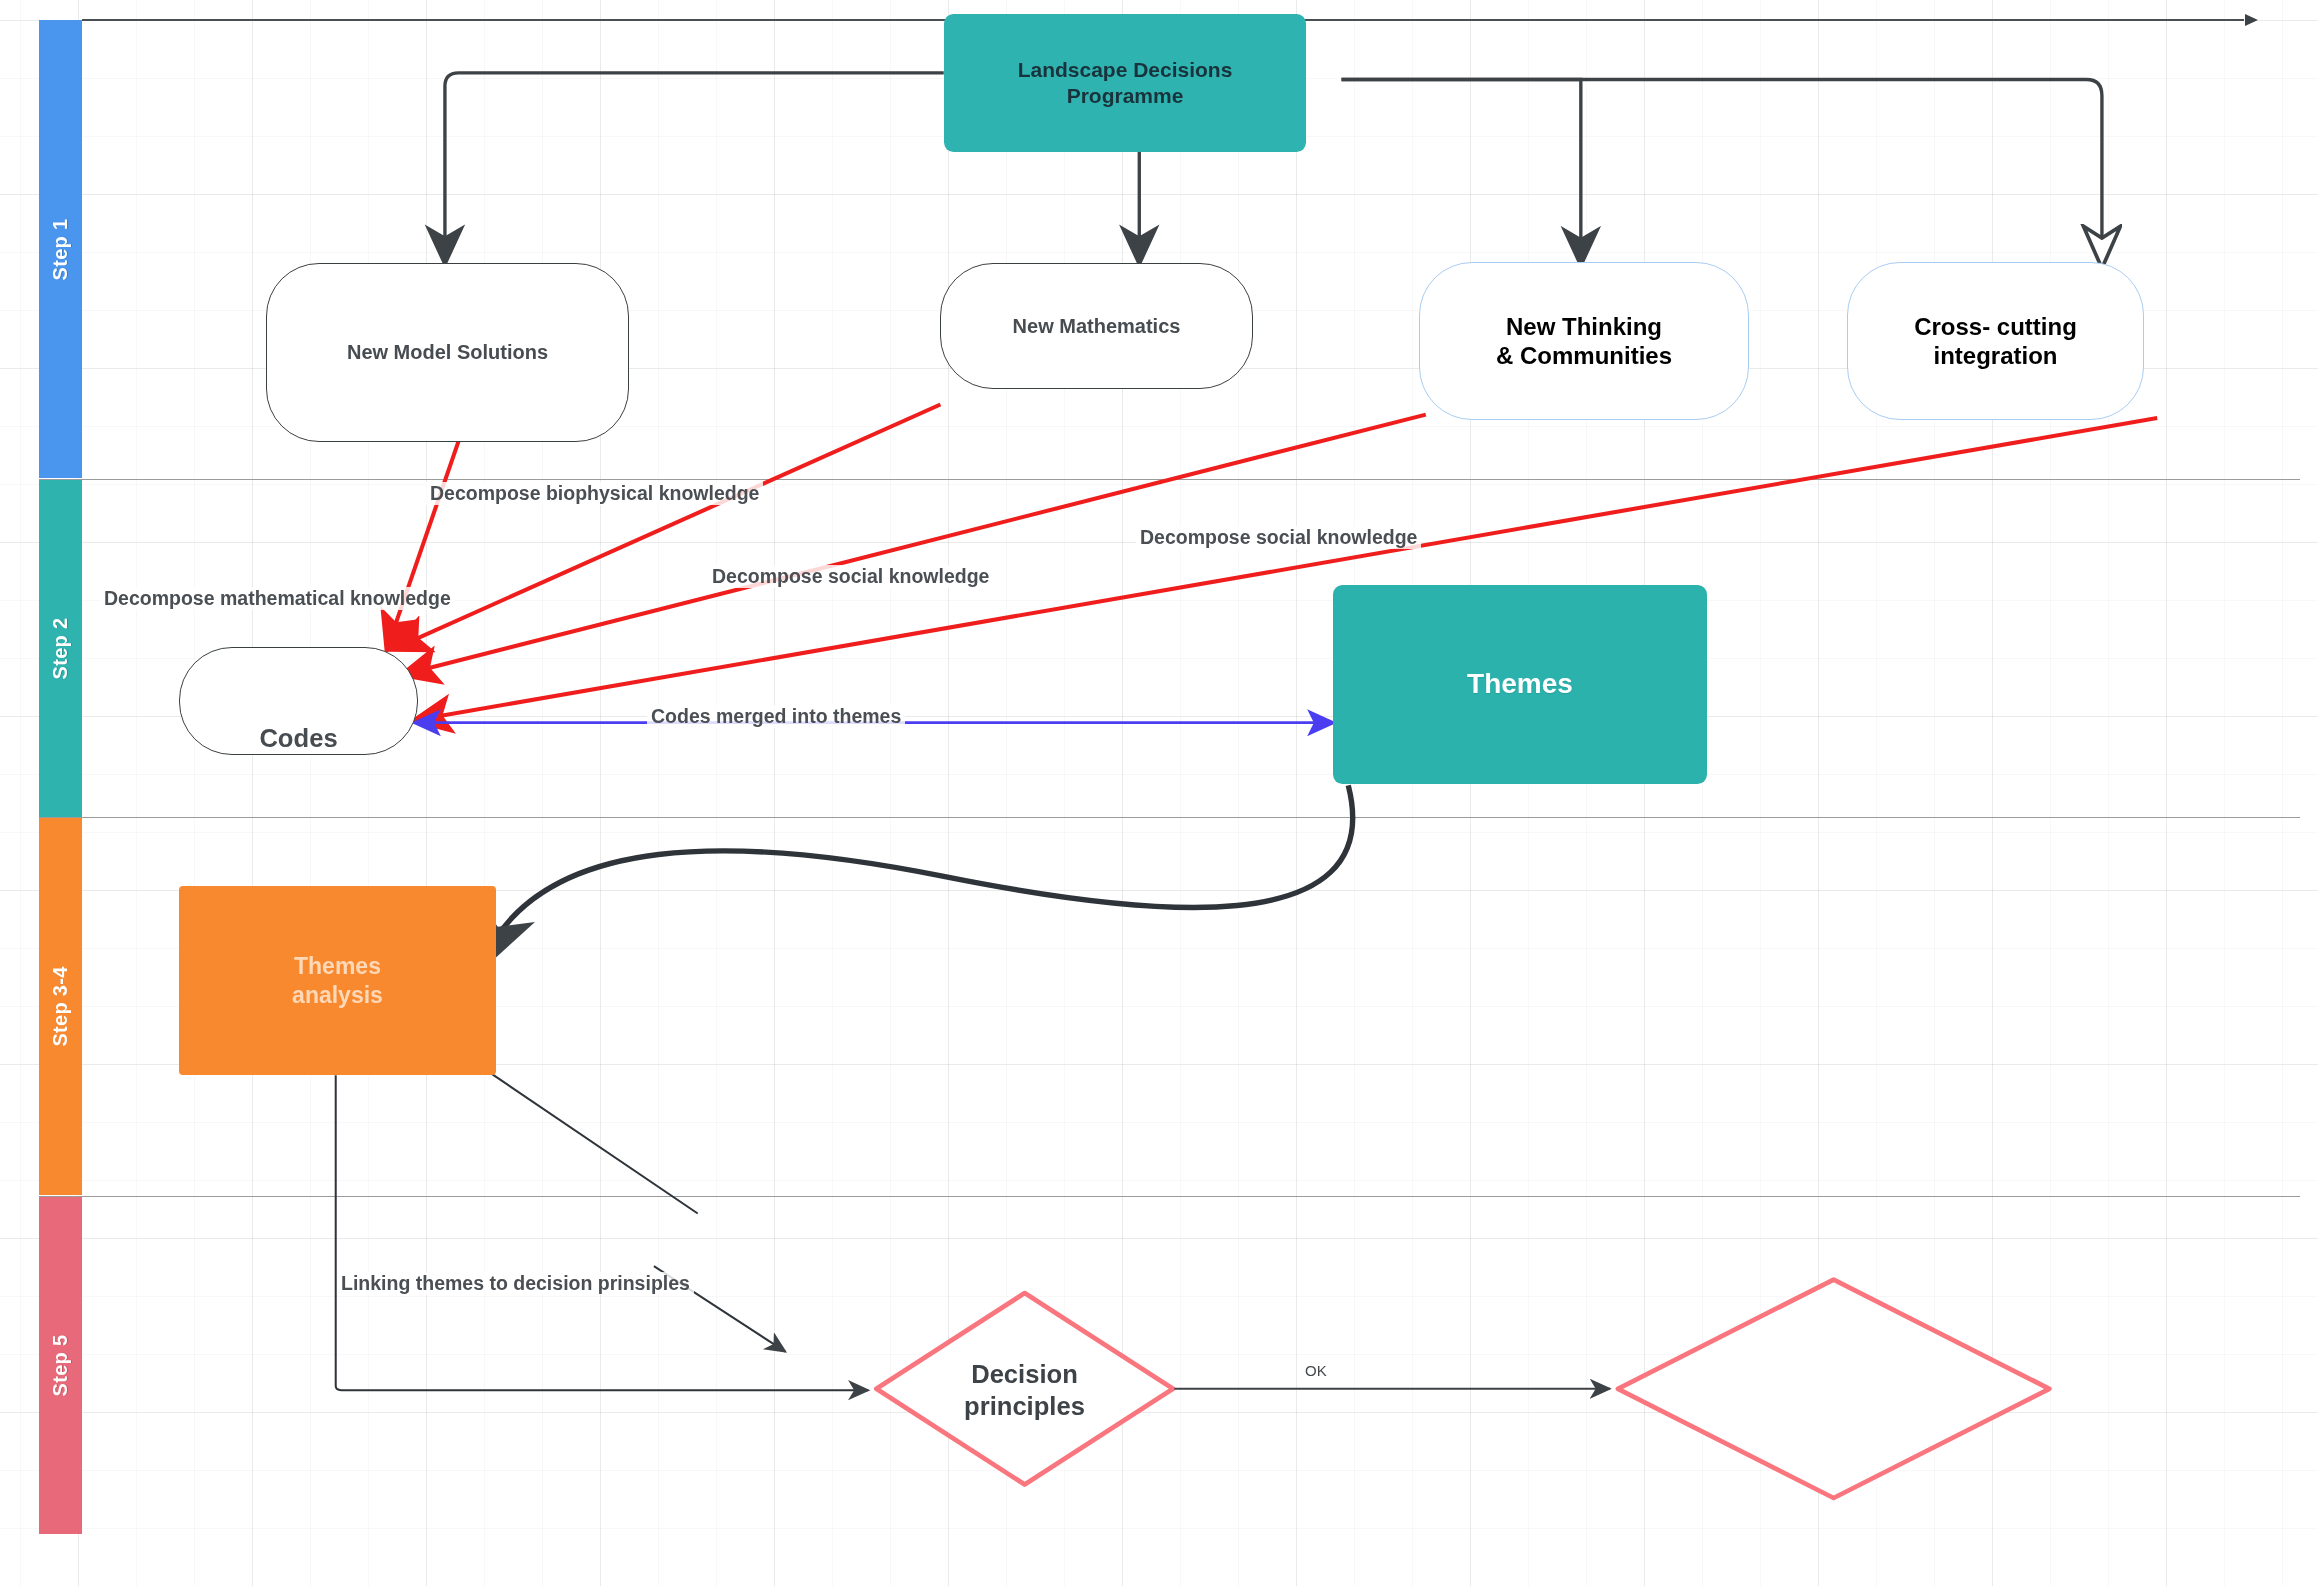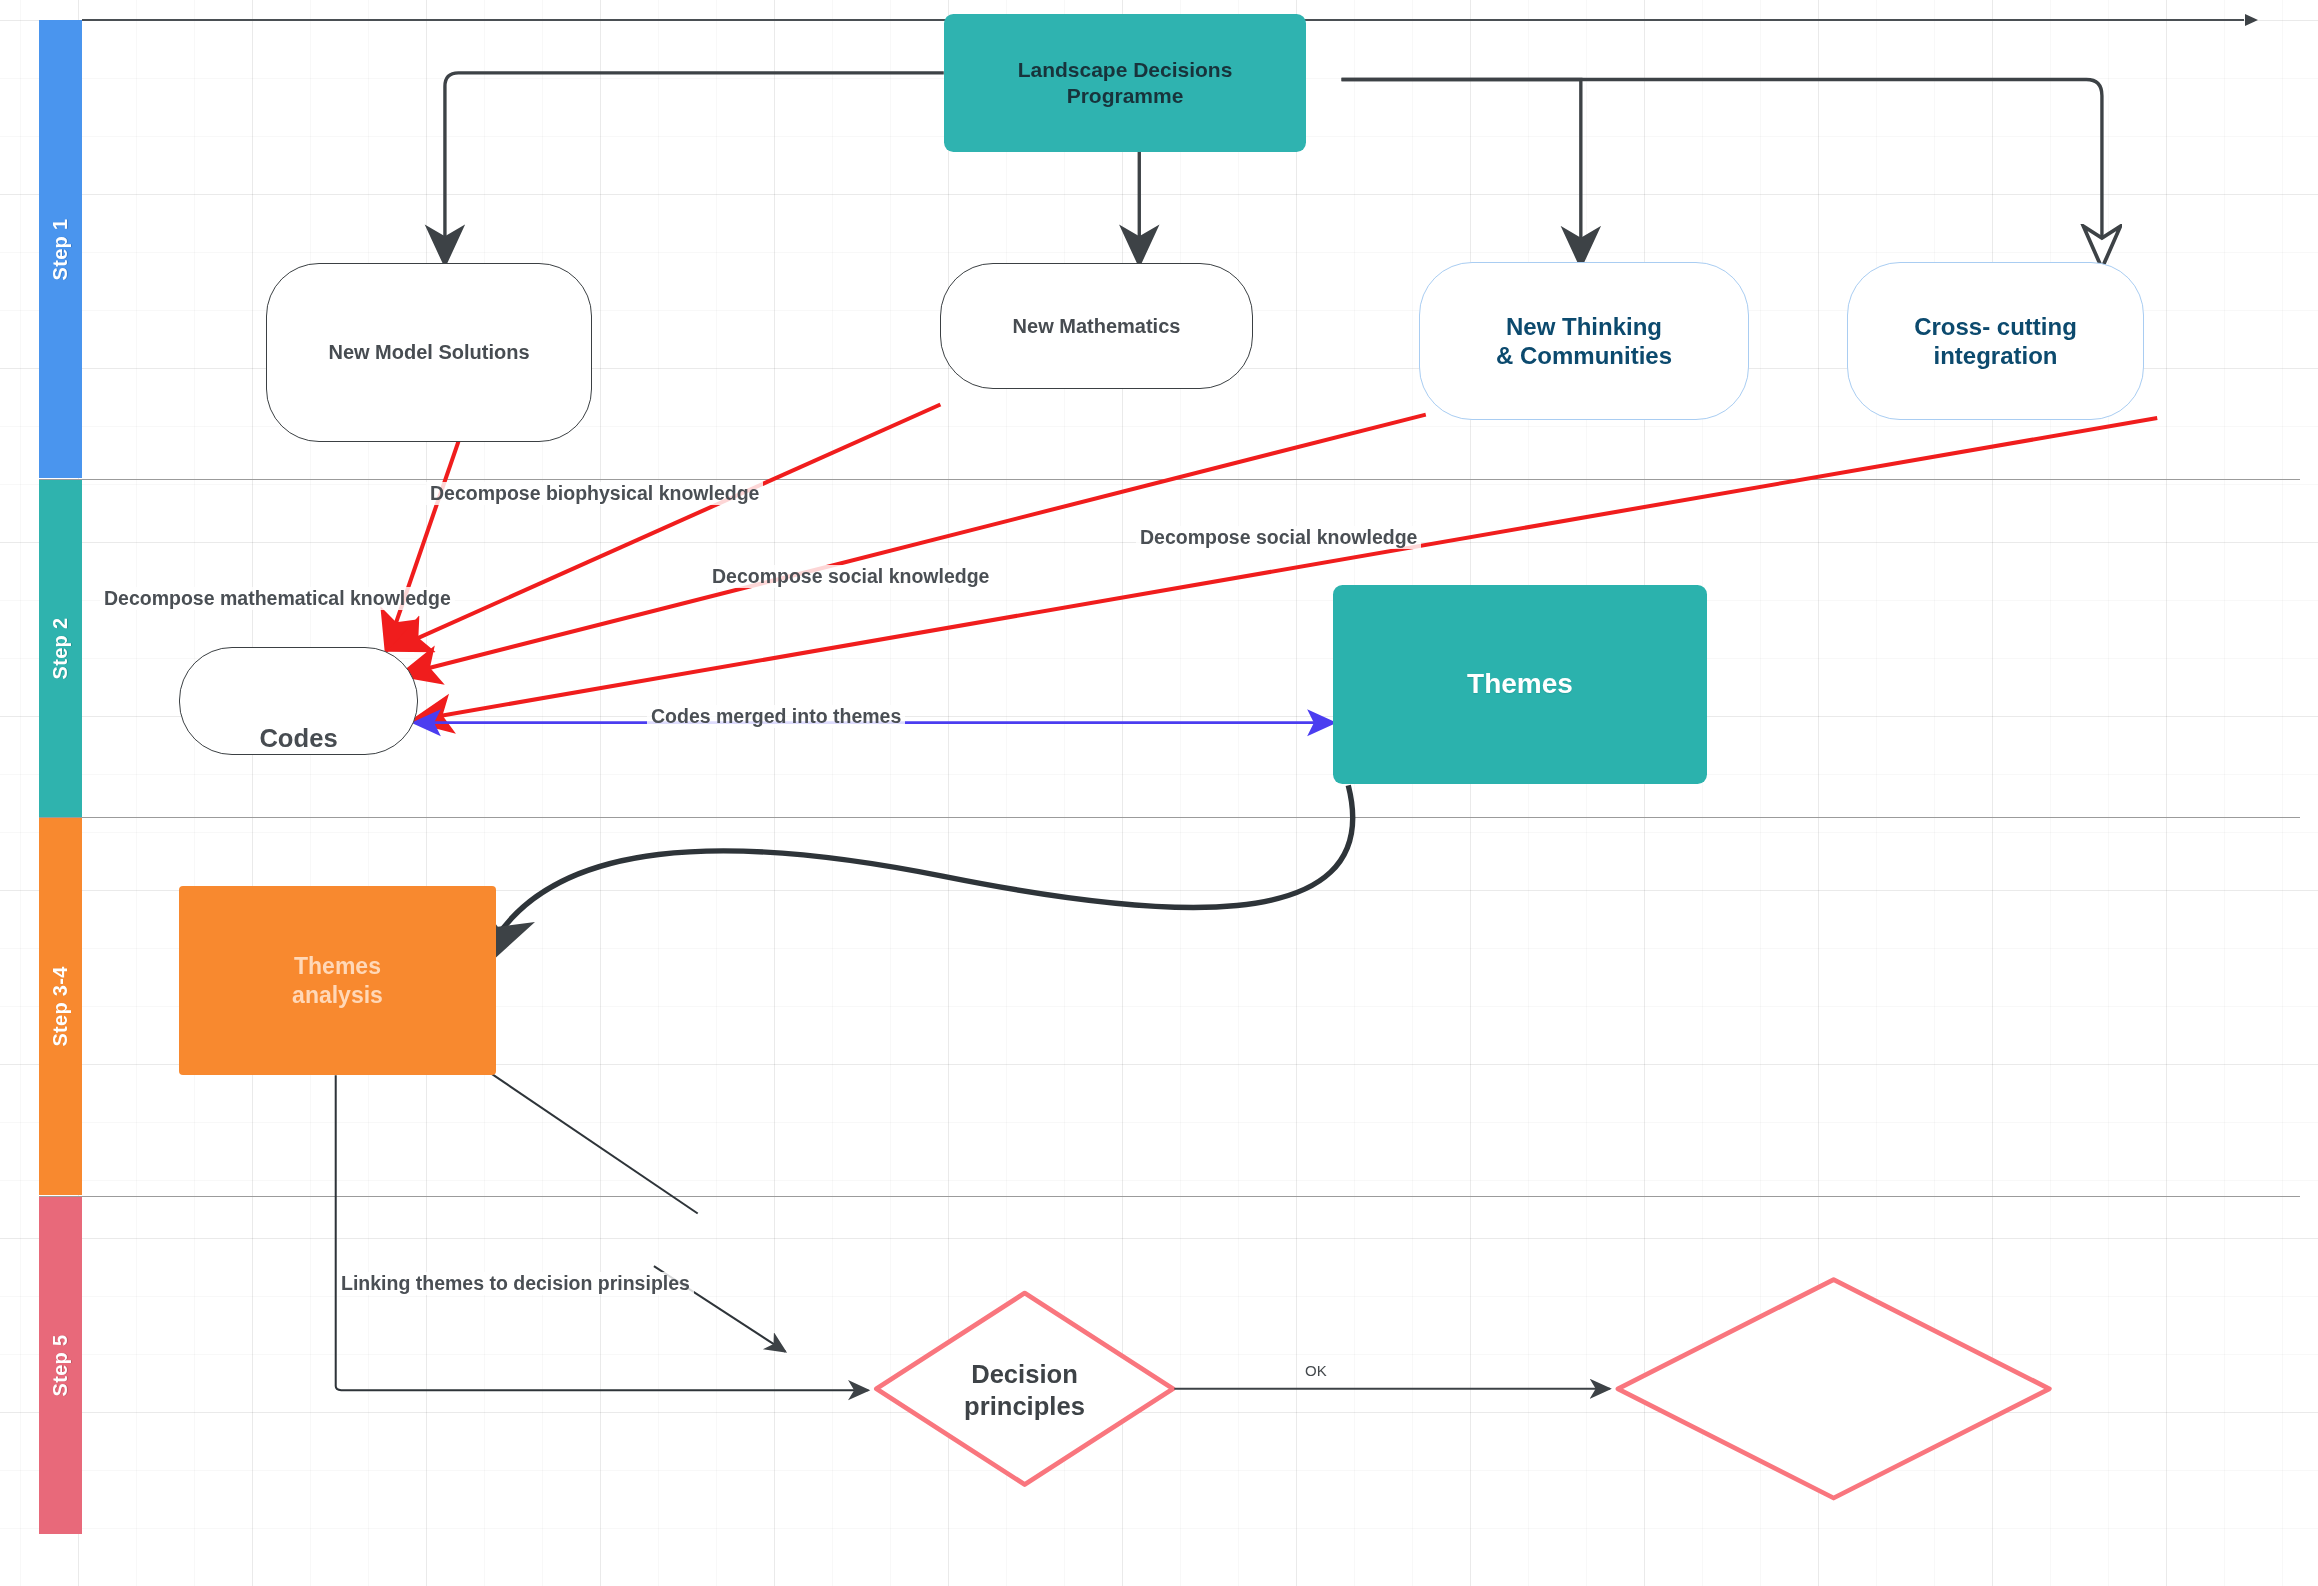--- a/index.html
+++ b/index.html
@@ -68,21 +68,21 @@
     border:1.3px solid #3b4043;
     border-radius:53px;
     color:#474c51;
     font-weight:bold;
     font-size:20px;
   }
   .n-rounded-blue{
     background:#ffffff;
     border:1.3px solid #a9cdf2;
     border-radius:53px;
-    color:#0c4a6e;
+    color:#000000;
     font-weight:bold;
     font-size:24px;
   }
   .n-teal{
     background:#2fb3b0;
     border-radius:9.4px;
     color:#18333b;
     font-weight:bold;
     font-size:21px;
   }
@@ -209,21 +209,21 @@
     <path d="M1742,2060 L2388,2060" fill="none" stroke="#3d4246" stroke-width="3" marker-end="url(#ah-dark)"></path>
   </svg>
 
   <div class="nodes-layer">
 
     <div class="node n-teal" style="left:944px; top:13.5px; width:362px; height:138px;">
       <span class="node-label">Landscape Decisions
 Programme</span>
     </div>
 
-    <div class="node n-rounded" style="left:266px; top:263px; width:326px; height:179px;">
+    <div class="node n-rounded" style="left:266px; top:263px; width:363px; height:179px;">
       <span class="node-label">New Model Solutions</span>
     </div>
 
     <div class="node n-rounded" style="left:940px; top:263px; width:313px; height:126px;">
       <span class="node-label">New Mathematics</span>
     </div>
 
     <div class="node n-rounded-blue" style="left:1419px; top:262px; width:330px; height:158px;">
       <span class="node-label">New Thinking
 &amp; Communities</span>

